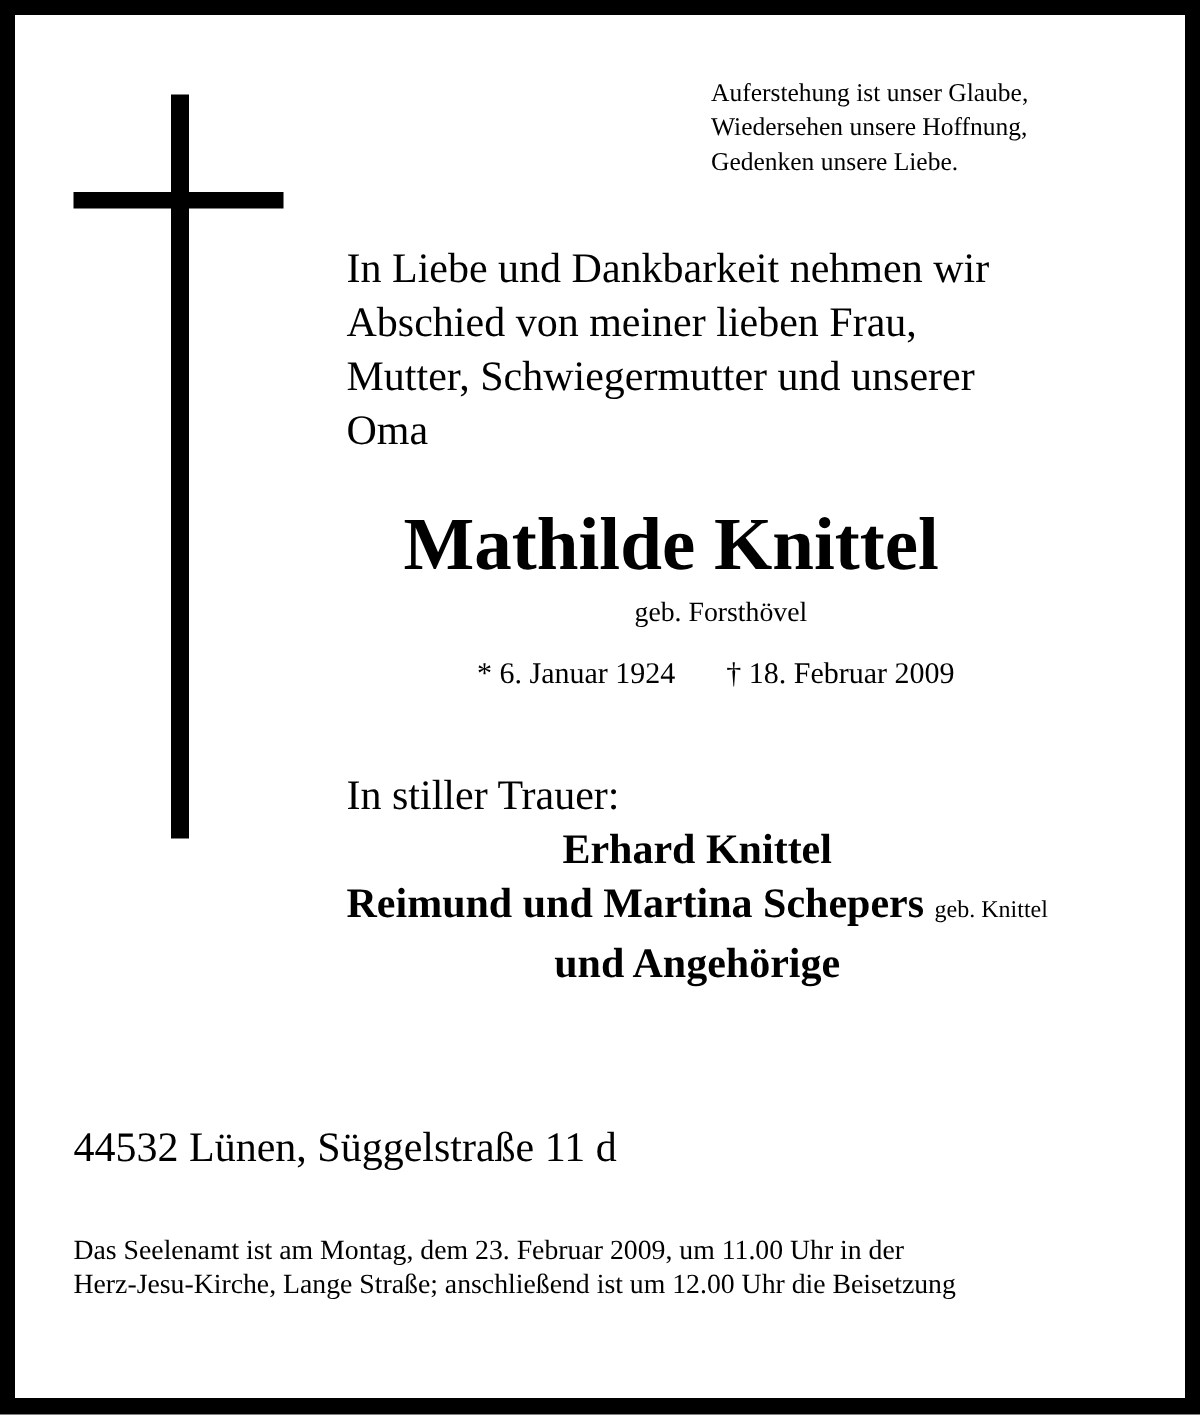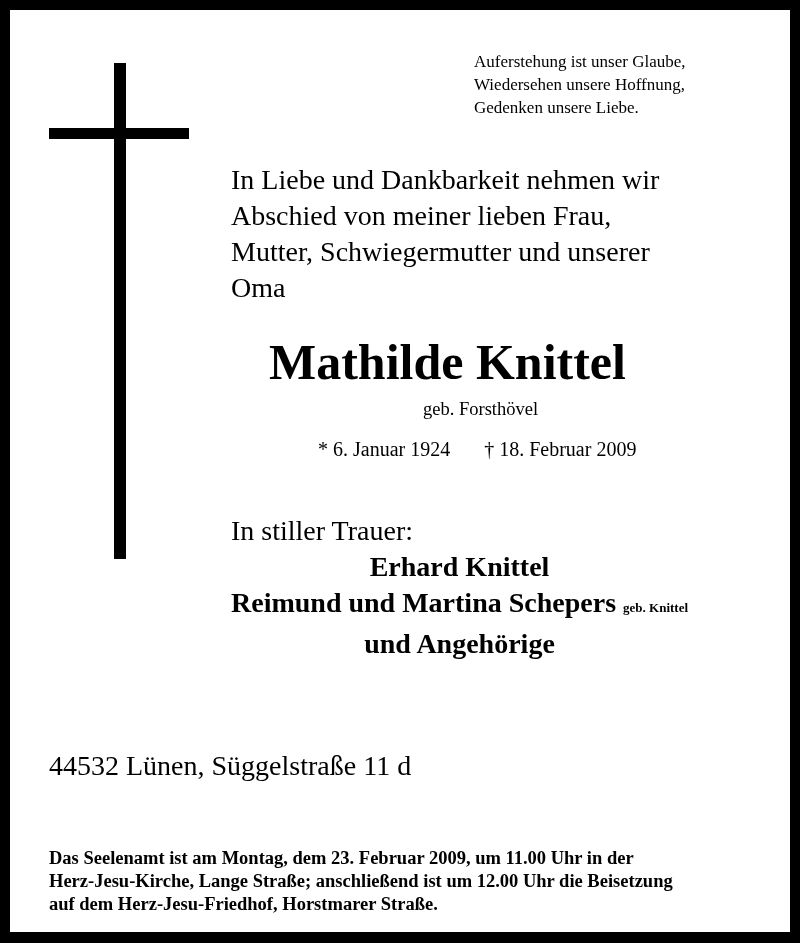--- a/index.html
+++ b/index.html
@@ -51,28 +51,28 @@
     .dates {
       left: 318px; top: 436px;
       font-size: 20px; line-height: 26px;
     }
     .dates span.gap { display: inline-block; width: 34px; }
     .mourners {
       left: 231px; top: 513px;
       font-size: 28px; line-height: 36px;
     }
     .mourners .b { font-weight: bold; text-align: center; }
-    .mourners .small { font-size: 13px; font-weight: bold; margin-top: 30px; }
+    .mourners .small { font-size: 16px; font-weight: normal; margin-top: 30px; }
     .address {
       left: 49px; top: 749px;
       font-size: 28px; line-height: 34px; text-align: right;
     }
     .notice {
-      left: 49px; top: 847px;
-      font-size: 18.5px; line-height: 23px; font-weight: bold;
+      left: 49px; top: 823px;
+      font-size: 18.5px; line-height: 23px;
     }
   </style>
 </head>
 <body>
 
 <div class="card"></div>
 
 <div class="cross-v"></div>
 <div class="cross-h"></div>
 
@@ -102,14 +102,13 @@
   <div class="b">Erhard Knittel</div>
   <div class="b"><span>Reimund und Martina Schepers</span> <span class="small">geb. Knittel</span></div>
   <div class="b">und Angehörige</div>
 </div>
 
 <div class="abs address">44532 Lünen, Süggelstraße 11 d</div>
 
 <div class="abs notice">
   <div>Das Seelenamt ist am Montag, dem 23. Februar 2009, um 11.00 Uhr in der</div>
   <div>Herz-Jesu-Kirche, Lange Straße; anschließend ist um 12.00 Uhr die Beisetzung</div>
-  <div>auf dem Herz-Jesu-Friedhof, Horstmarer Straße.</div>
 </div>
 
 </body></html>

